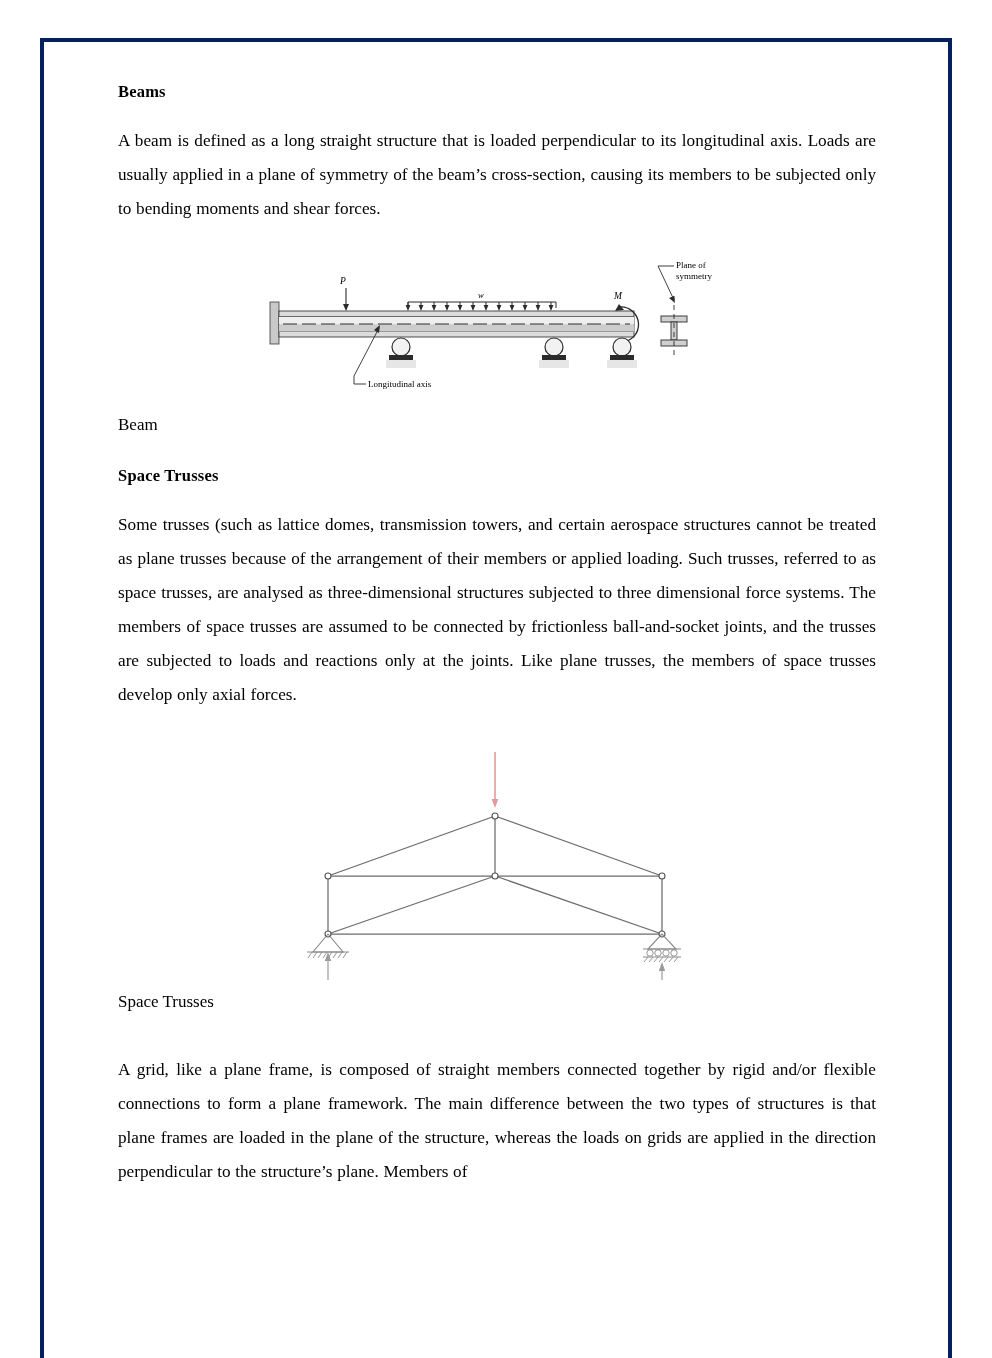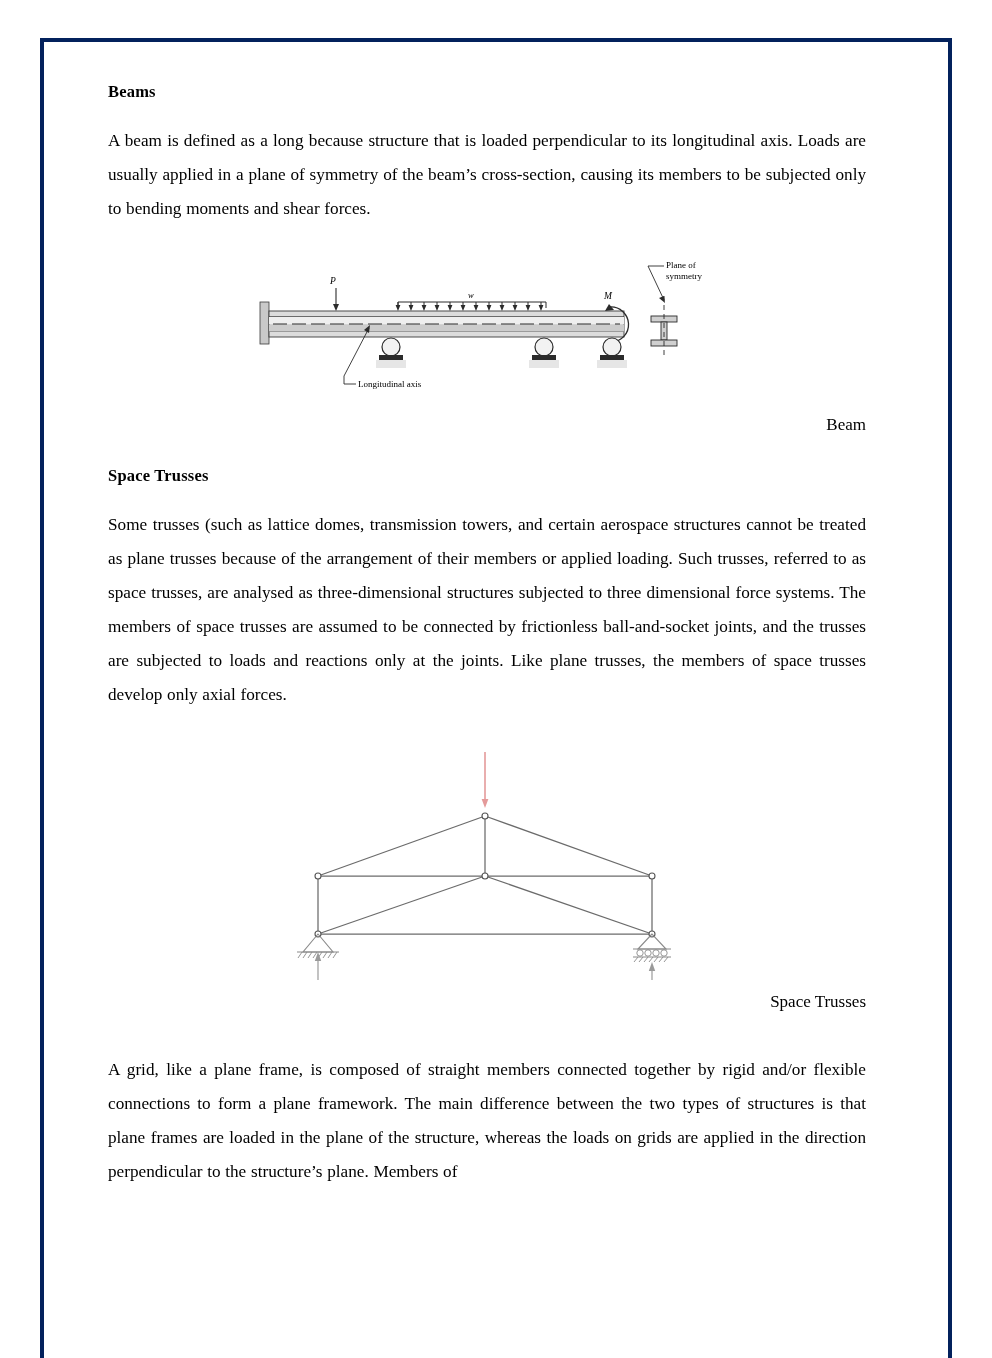--- a/index.html
+++ b/index.html
@@ -26,21 +26,21 @@
     border-left: 4px solid #03215c;
     border-right: 4px solid #03215c;
     border-top: 4px solid #03215c;
     box-sizing: border-box;
     pointer-events: none;
   }
 
   
   #content {
     position: absolute;
-    left: 108px;
+    left: 118px;
     top: 82px;
     width: 758px;
   }
 
   h2.section-heading {
     font-size: 16.5px;
     font-weight: bold;
     margin: 0;
     padding: 0;
     letter-spacing: 0.2px;
@@ -60,42 +60,42 @@
   .gap-heading-para { height: 22px; }
   .gap-para-fig     { height: 28px; }
 
   figure.doc-figure {
     margin: 0;
     padding: 0;
     text-align: center;
   }
   figcaption.fig-caption {
     font-size: 17px;
-    text-align: right;
+    text-align: left;
     line-height: 1.3;
     margin-top: 10px;
   }
 
   .fig-canvas { display: block; margin: 0 auto; }
   .sp-18 { height: 18px; }
   .sp-30 { height: 30px; }
   .sp-34 { height: 34px; }
 </style>
 </head>
 <body>
 
 <div id="page-frame"></div>
 
 <div id="content">
 
   <h2 class="section-heading">Beams</h2>
 
   <div class="gap-heading-para"></div>
 
-  <p class="body-text">A beam is defined as a long because structure that is loaded perpendicular to its longitudinal axis. Loads are usually applied in a plane of symmetry of the beam’s cross-section, causing its members to be subjected only to bending moments and shear forces.</p>
+  <p class="body-text">A beam is defined as a long straight structure that is loaded perpendicular to its longitudinal axis. Loads are usually applied in a plane of symmetry of the beam’s cross-section, causing its members to be subjected only to bending moments and shear forces.</p>
 
   <div class="gap-para-fig"></div>
 
   <figure class="doc-figure">
     <svg class="fig-canvas" width="470" height="150" viewBox="0 0 470 150">
 
       <rect x="8" y="48" width="9" height="42" fill="#c9c9c9" stroke="#3a3a3a" stroke-width="0.8"></rect>
 
       <g>
         <rect x="17" y="56" width="840" height="0" fill="none"></rect>

